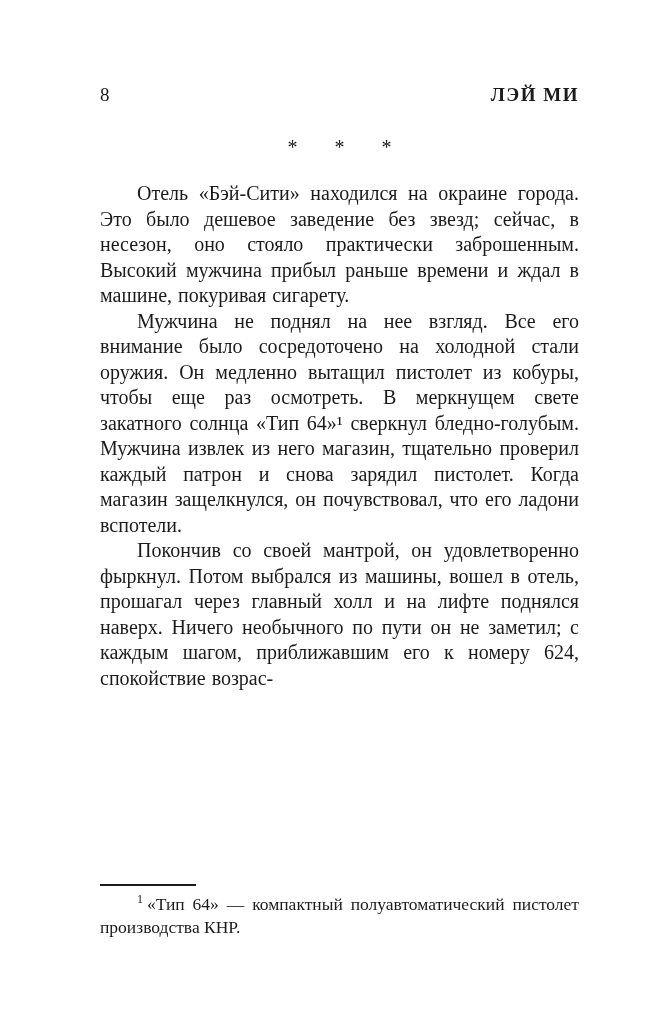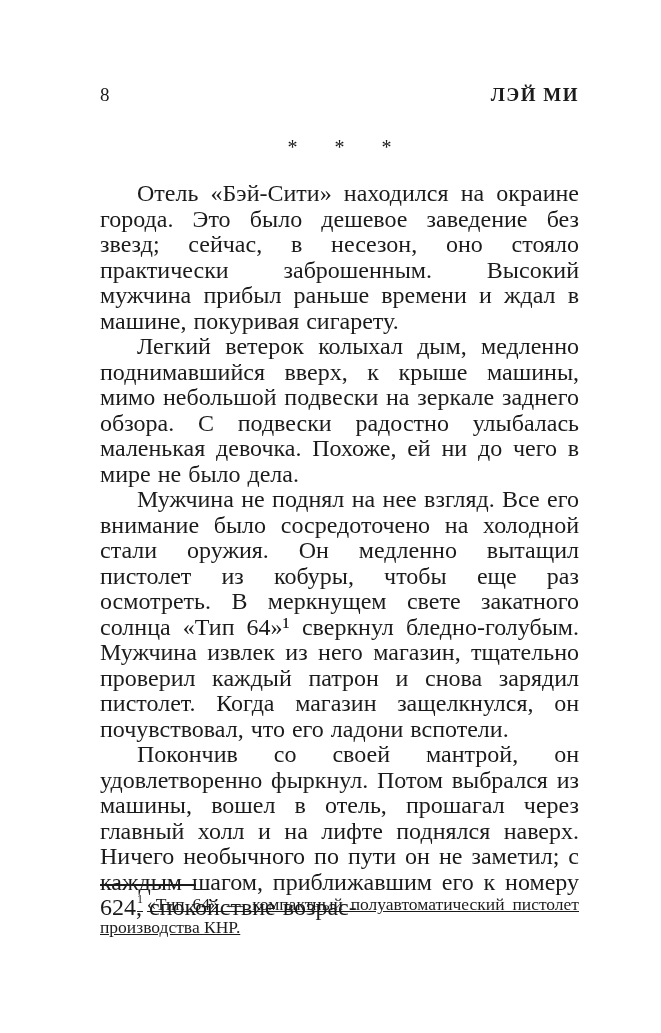--- a/index.html
+++ b/index.html
@@ -36,21 +36,21 @@
     text-align: center;
     font-size: 20px;
     letter-spacing: 16px;
     padding-left: 16px; 
     margin-top: 30px;
     margin-bottom: 22px;
     color: #1b1b1b;
   }
   .body-text p {
     margin: 0;
-    font-size: 24px;
+    font-size: 20px;
     line-height: 25.5px;
     text-align: justify;
     text-indent: 37px;
     word-spacing: 1px;
   }
   .footnote-area {
     position: absolute;
     left: 100px;
     right: 82px;
     top: 884px;
@@ -60,21 +60,20 @@
     height: 2px;
     background: #1b1b1b;
     margin-bottom: 7px;
   }
   .footnote {
     margin: 0;
     font-size: 17.5px;
     line-height: 22.5px;
     text-align: justify;
     text-indent: 37px;
-    text-decoration: underline;
   }
   .footnote sup {
     font-size: 12px;
     line-height: 0;
     margin-right: 4px;
   }
 </style>
 </head>
 <body>
 
@@ -82,21 +81,20 @@
 
   <header class="page-header">
     <span class="page-number">8</span>
     <span class="running-title">ЛЭЙ МИ</span>
   </header>
 
   <div class="asterism">* * *</div>
 
   <main class="body-text">
     <p>Отель «Бэй-Сити» находился на окраине города. Это было дешевое заведение без звезд; сейчас, в несезон, оно стояло практически заброшенным. Высокий мужчина прибыл раньше времени и ждал в машине, покуривая сигарету.</p>
-    <p>Легкий ветерок колыхал дым, медленно поднимавшийся вверх, к крыше машины, мимо небольшой подвески на зеркале заднего обзора. С подвески радостно улыбалась маленькая девочка. Похоже, ей ни до чего в мире не было дела.</p>
     <p>Мужчина не поднял на нее взгляд. Все его внимание было сосредоточено на холодной стали оружия. Он медленно вытащил пистолет из кобуры, чтобы еще раз осмотреть. В меркнущем свете закатного солнца «Тип 64»¹ сверкнул бледно-голубым. Мужчина извлек из него магазин, тщательно проверил каждый патрон и снова зарядил пистолет. Когда магазин защелкнулся, он почувствовал, что его ладони вспотели.</p>
     <p>Покончив со своей мантрой, он удовлетворенно фыркнул. Потом выбрался из машины, вошел в отель, прошагал через главный холл и на лифте поднялся наверх. Ничего необычного по пути он не заметил; с каждым шагом, приближавшим его к номеру 624, спокойствие возрас-</p>
   </main>
 
   <footer class="footnote-area">
     <div class="footnote-rule"></div>
     <p class="footnote"><sup>1</sup><span>«Тип 64» — компактный полуавтоматический пистолет производства КНР.</span></p>
   </footer>
 
 </div>

